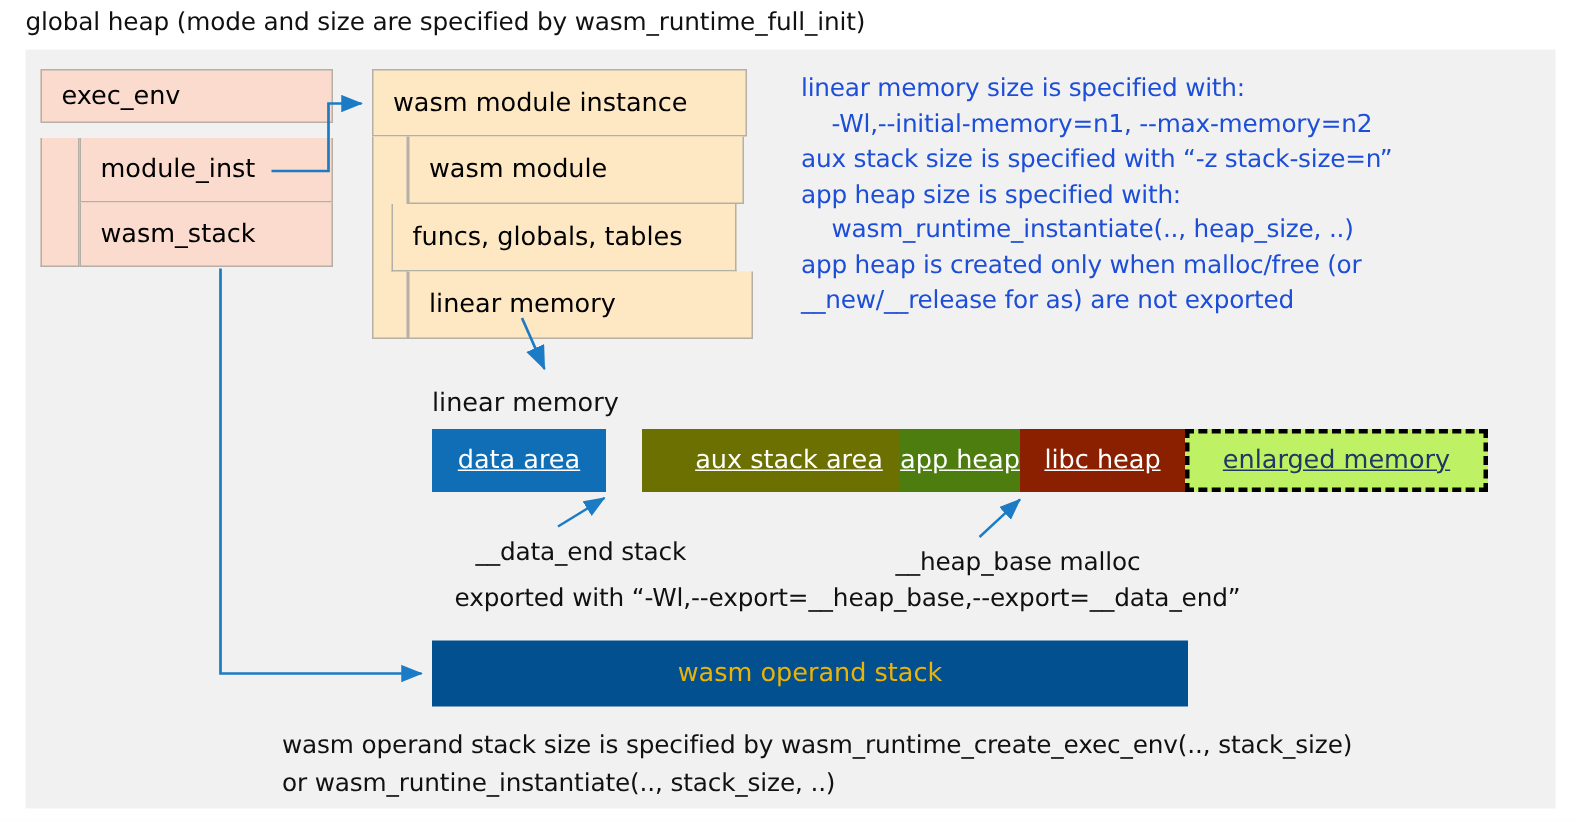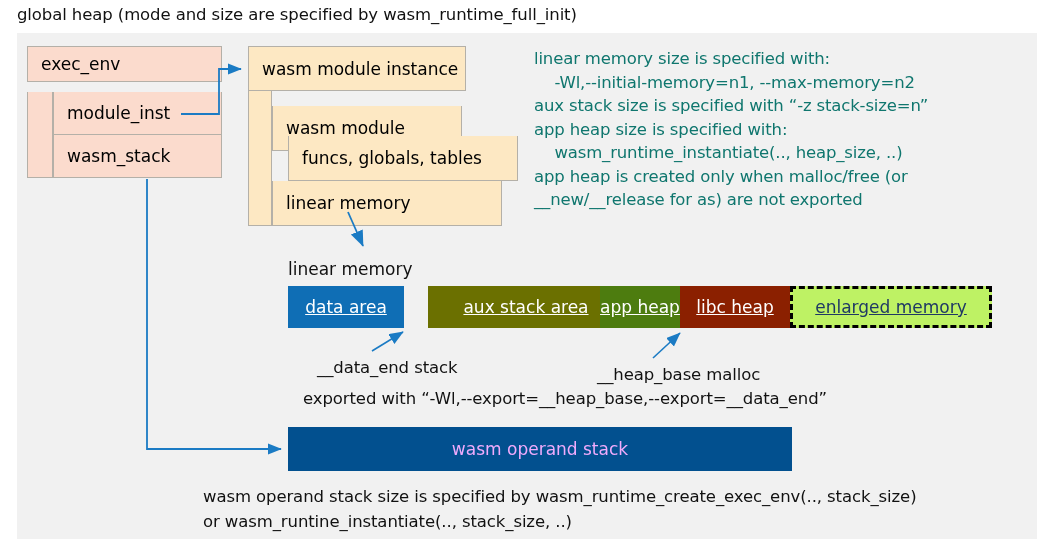--- a/index.html
+++ b/index.html
@@ -60,21 +60,21 @@
   }
   .struct-gutter {
     border: 1px solid #b4b0a8;
     border-top: none;
   }
 
   
   .note {
     position: absolute;
     font-size: 16.5px;
-    color: #0f766e;
+    color: #1d4ed8;
     line-height: 23.5px;
     white-space: pre;
     letter-spacing: -0.15px;
   }
 
   
   .mem-label {
     position: absolute;
     font-size: 17px;
     color: #111111;
@@ -100,40 +100,39 @@
   }
 
   
   .operand-stack {
     position: absolute;
     box-sizing: border-box;
     display: flex;
     align-items: center;
     justify-content: center;
     font-size: 17px;
-    color: #f0abfc;
+    color: #eab308;
     white-space: nowrap;
   }
 
   
   .annot {
     position: absolute;
     font-size: 16.5px;
     color: #111111;
     white-space: nowrap;
     letter-spacing: -0.1px;
   }
   .bottom-note {
     position: absolute;
     font-size: 16.5px;
     color: #111111;
     line-height: 25px;
     white-space: pre;
     letter-spacing: -0.1px;
-    margin-left: 15px;
   }
 
   svg.overlay {
     position: absolute;
     left: 0;
     top: 0;
     width: 1054px;
     height: 547px;
     pointer-events: none;
   }
@@ -148,27 +147,27 @@
   <div class="panel"></div>
 
   <div class="cell salmon struct-title" style="left:27px; top:46px; width:195px; height:36px;">exec_env</div>
 
   <div class="cell salmon struct-gutter" style="left:27px; top:92px; width:26px; height:86px;"></div>
 
   <div class="cell salmon struct-field" style="left:53px; top:92px; width:169px; height:43px;">module_inst</div>
 
   <div class="cell salmon struct-field" style="left:53px; top:135px; width:169px; height:43px;text-align:right;">wasm_stack</div>
 
-  <div class="cell cream struct-title" style="left:248px; top:46px; width:218px; height:45px;">wasm module instance</div>
+  <div class="cell cream struct-title" style="left:248px; top:46px; width:250px; height:45px;">wasm module instance</div>
 
   <div class="cell cream struct-gutter" style="left:248px; top:91px; width:24px; height:135px;"></div>
 
-  <div class="cell cream struct-field" style="left:272px; top:106px; width:190px; height:45px;">wasm module</div>
-
-  <div class="cell cream struct-field" style="left:288px; top:136px; width:230px; height:45px;">funcs, globals, tables</div>
+  <div class="cell cream struct-field" style="left:272px; top:91px; width:224px; height:45px;">wasm module</div>
+
+  <div class="cell cream struct-field" style="left:261px; top:136px; width:230px; height:45px;">funcs, globals, tables</div>
 
   <div class="cell cream struct-field" style="left:272px; top:181px; width:230px; height:45px;">linear memory</div>
 
   <div class="note" style="left:534px; top:47px;">linear memory size is specified with:
     -Wl,--initial-memory=n1, --max-memory=n2
 aux stack size is specified with “-z stack-size=n”
 app heap size is specified with:
     wasm_runtime_instantiate(.., heap_size, ..)
 app heap is created only when malloc/free (or
 __new/__release for as) are not exported</div>

